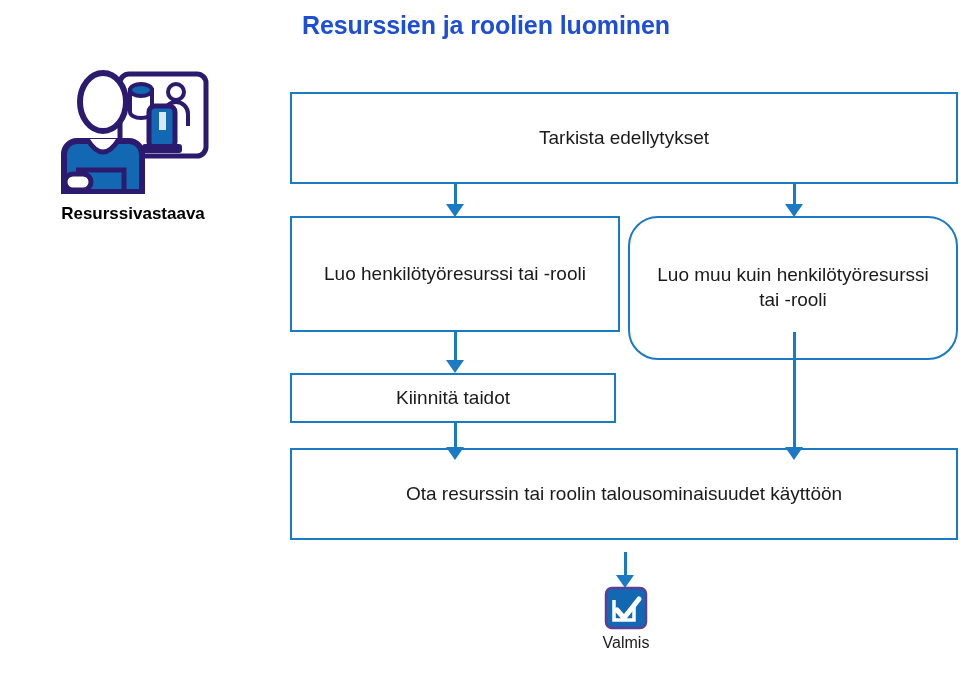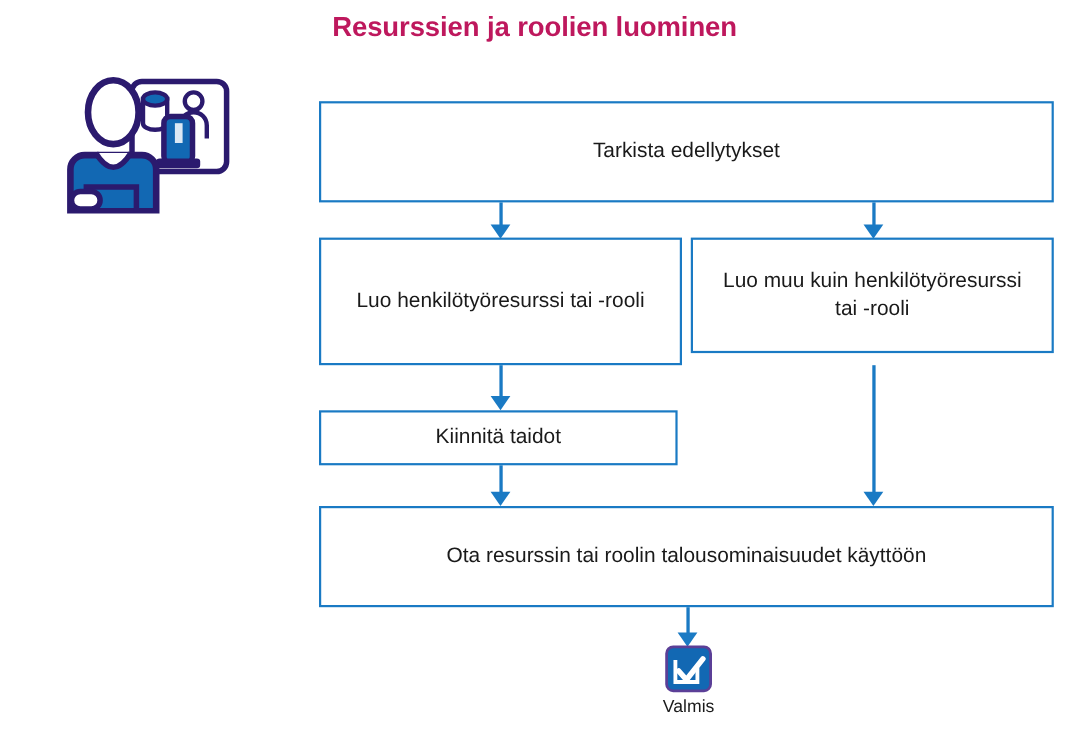--- a/index.html
+++ b/index.html
@@ -19,21 +19,21 @@
   
   .diagram-title {
     position: absolute;
     left: 0;
     top: 11px;
     width: 972px;
     text-align: center;
     font-size: 25px;
     font-weight: bold;
     letter-spacing: -0.1px;
-    color: #be185d;
+    color: #1d4ed8;
   }
 
   
   .persona {
     position: absolute;
     left: 18px;
     top: 70px;
     width: 230px;
     height: 170px;
   }
@@ -65,23 +65,23 @@
     align-items: center;
     justify-content: center;
     text-align: center;
     font-size: 19px;
     line-height: 1.3;
     color: #1a1a1a;
     padding: 2px 24px;
   }
   .node-check     { left: 290px; top: 92px;  width: 668px; height: 92px; }
   .node-person    { left: 290px; top: 216px; width: 330px; height: 116px; }
-  .node-nonperson { left: 628px; top: 216px; width: 330px; height: 105px; }
+  .node-nonperson { left: 628px; top: 216px; width: 330px; height: 144px; border-radius: 30px; }
   .node-skills    { left: 290px; top: 373px; width: 326px; height: 50px; text-align: center; }
-  .node-finance   { left: 290px; top: 460px; width: 668px; height: 92px; }
+  .node-finance   { left: 290px; top: 448px; width: 668px; height: 92px; }
 
   
   .conn {
     position: absolute;
     background: #1a7ac4;
   }
   .conn-line { width: 3px; }
   .arrow-head {
     position: absolute;
     width: 0;
@@ -159,20 +159,21 @@
       <ellipse cx="49" cy="32" rx="23" ry="29" fill="#ffffff" stroke="#2b1a6e" stroke-width="6"></ellipse>
 
       <path d="M10 122 v-38 a13 13 0 0 1 13 -13 h52 a13 13 0 0 1 13 13 v38 z" fill="#1268b3" stroke="#2b1a6e" stroke-width="6"></path>
 
       <path d="M33 69 q16 26 32 0" fill="#ffffff" stroke="#2b1a6e" stroke-width="5"></path>
 
       <path d="M22 100 h48 v22" fill="none" stroke="#2b1a6e" stroke-width="5"></path>
       <rect x="11" y="104" width="26" height="16" rx="8" ry="8" fill="#ffffff" stroke="#2b1a6e" stroke-width="5"></rect>
     </svg>
   </div>
+  <div class="persona-label">Resurssivastaava</div>
 </div>
 
 <div class="node node-check">Tarkista edellytykset</div>
 
 <div class="node node-person">Luo henkilötyöresurssi tai -rooli</div>
 
 <div class="node node-nonperson">Luo muu kuin henkilötyöresurssi tai -rooli</div>
 
 <div class="node node-skills">Kiinnitä taidot</div>
 

